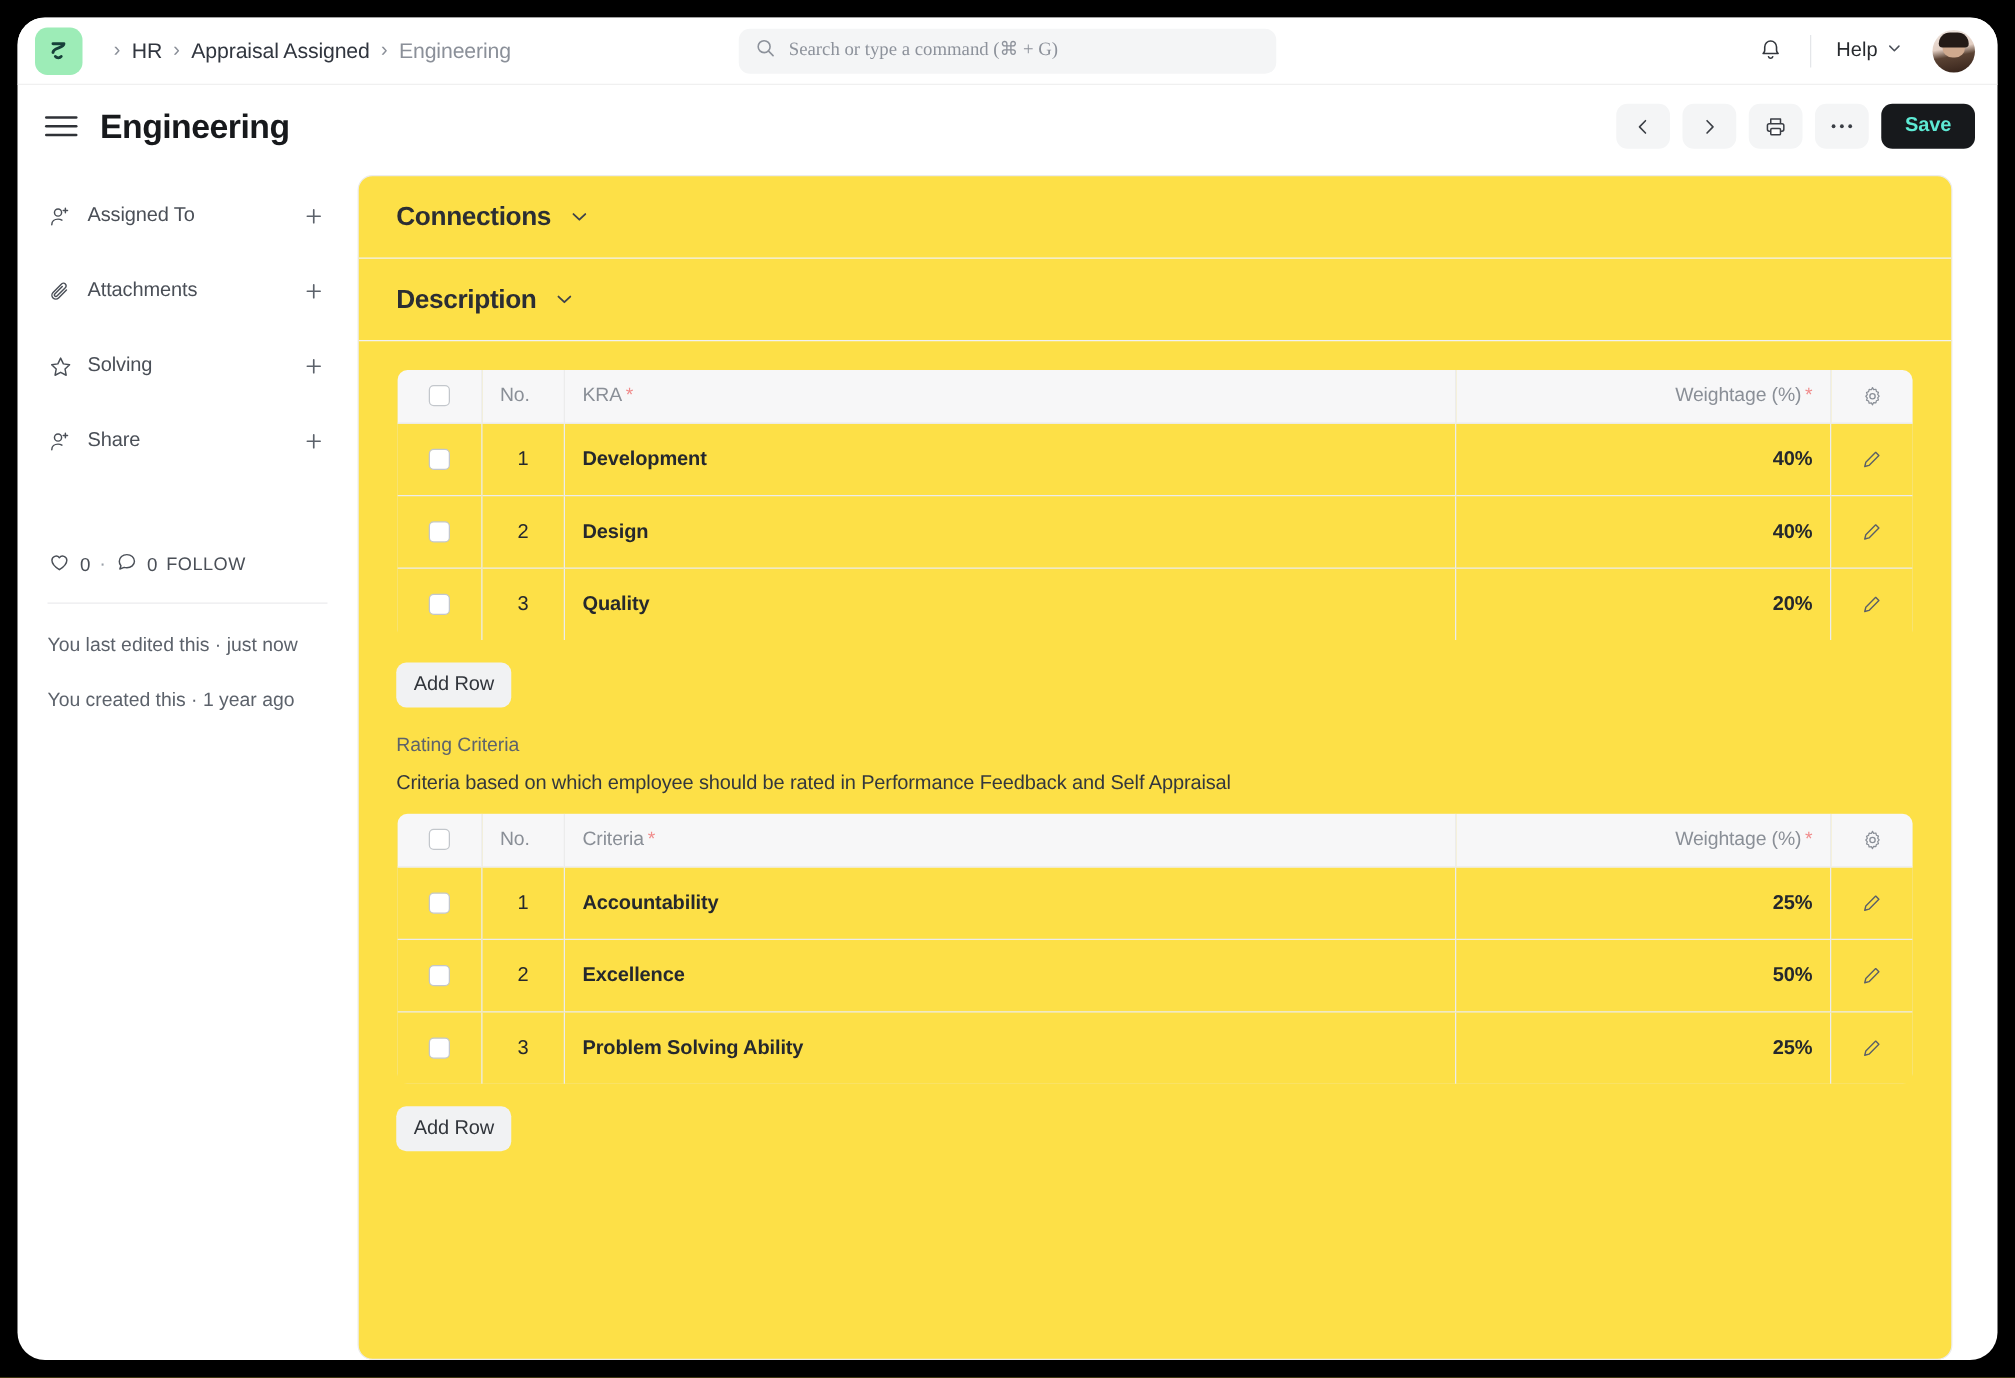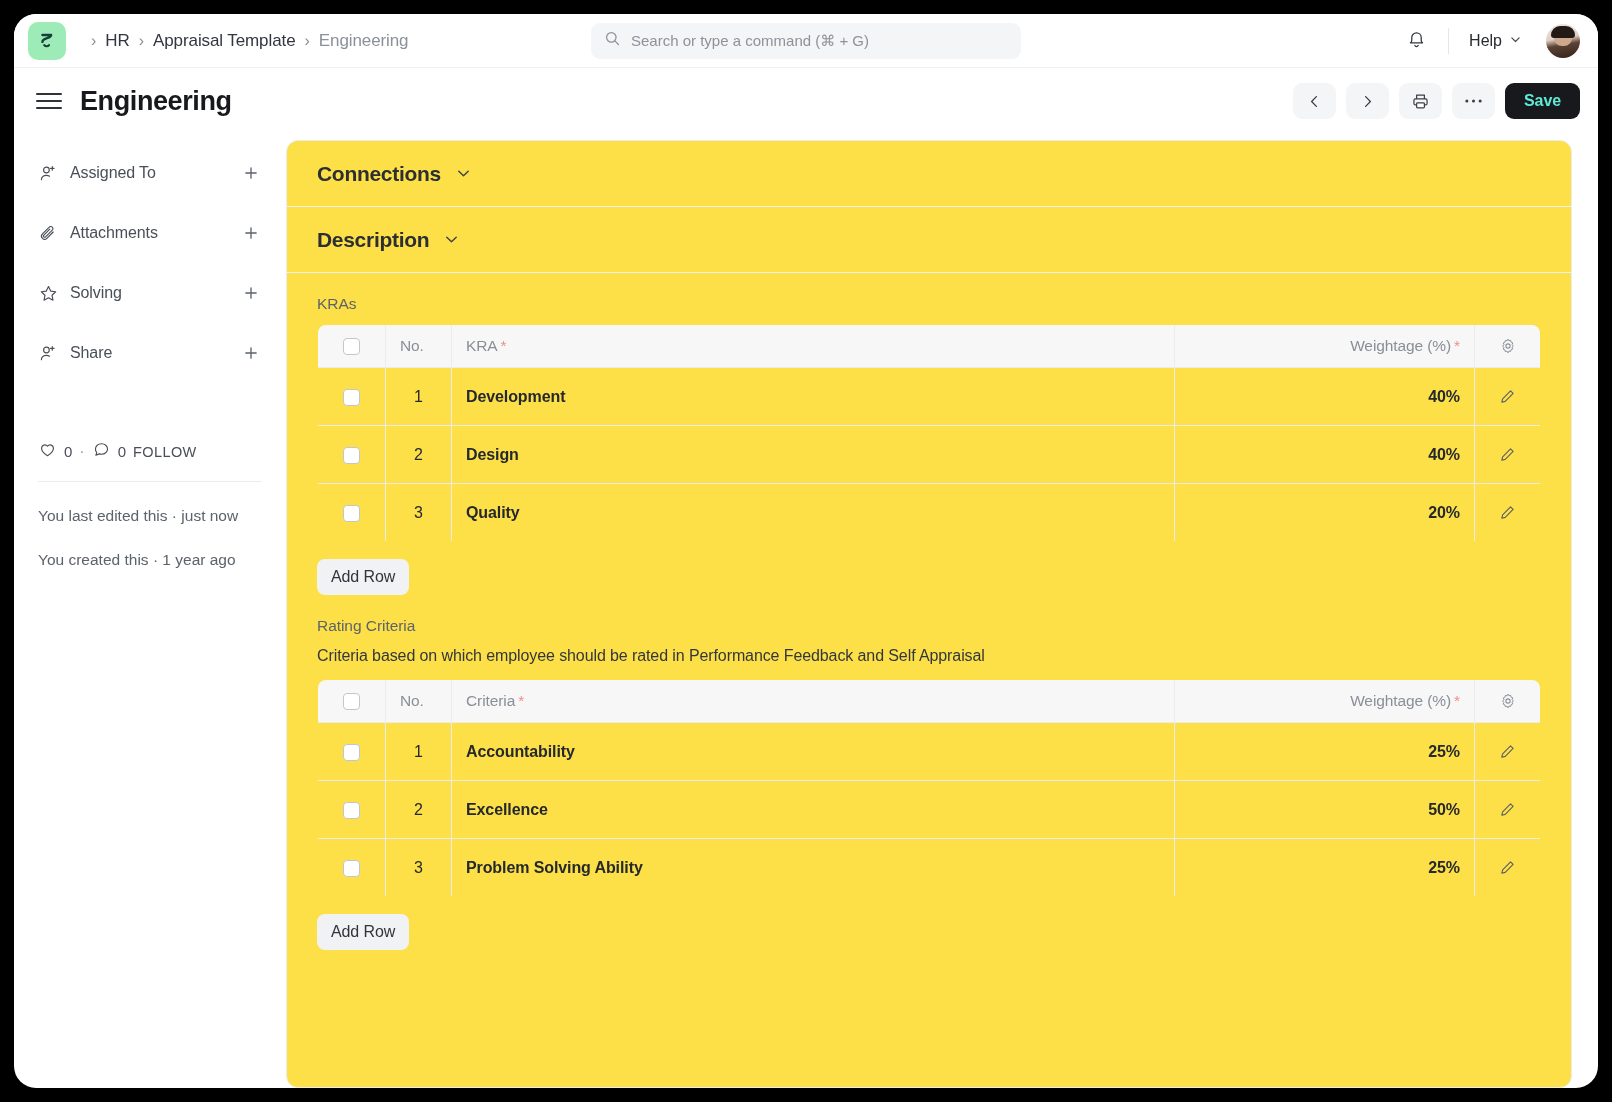--- a/index.html
+++ b/index.html
@@ -46,21 +46,21 @@
     position: absolute;
     left: 50%; transform: translateX(-50%);
     width: 430px; height: 36px;
     background: #f4f5f6;
     border-radius: 9px;
     display: flex; align-items: center;
     padding: 0 13px;
   }
   .search-input {
     border: 0; background: transparent; outline: none;
-    font-family: Liberation Sans, sans-serif;
+    font-family: Liberation Serif, serif;
     font-size: 15px; color: #31363f;
     margin-left: 10px; width: 100%;
   }
   .search-input::placeholder { color: #8d929b; }
 
   .nav-right {
     margin-left: auto;
     display: flex; align-items: center; gap: 0px;
   }
   .bell-btn {
@@ -114,21 +114,21 @@
   }
   .save-btn {
     background: #17191c; color: #5eead4;
     font-size: 16px; font-weight: 600;
     padding: 9px 19px; border-radius: 9px;
     border: 0; font-family: "Liberation Sans", sans-serif;
     letter-spacing: -0.1px;
   }
 
   
-  .body-area { display: flex; padding: 0 6px 0 0; height: calc(1074px - 54px - 66px); }
+  .body-area { display: flex; padding: 0 16px 0 0; height: calc(1074px - 54px - 66px); }
 
   .sidebar {
     width: 272px; flex: 0 0 272px;
     padding: 22px 24px 0 24px;
   }
   .side-item {
     display: flex; align-items: center;
     height: 34px; margin-bottom: 26px;
   }
   .side-icon { width: 21px; height: 21px; display: flex; align-items: center; justify-content: center; flex: 0 0 auto; }
@@ -244,21 +244,21 @@
       <svg width="22" height="22" viewBox="0 0 24 24" fill="none">
         <path d="M7 5.5h9.5M16.5 5.5c0 4-9.5 3-9.5 7.5" stroke="#17403a" stroke-width="2.6" stroke-linecap="round"></path>
         <path d="M9 16.5c1.2 1.6 4 1.6 5.2 0" stroke="#17403a" stroke-width="2.4" stroke-linecap="round"></path>
       </svg>
     </div>
 
     <div class="breadcrumb">
       <span class="bc-sep">›</span>
       <span class="bc-item">HR</span>
       <span class="bc-sep">›</span>
-      <span class="bc-item">Appraisal Template</span>
+      <span class="bc-item">Appraisal Assigned</span>
       <span class="bc-sep">›</span>
       <span class="bc-item current">Engineering</span>
     </div>
 
     <div class="search-wrap">
       <span>
         <svg width="17" height="17" viewBox="0 0 20 20" fill="none">
           <circle cx="8.6" cy="8.6" r="5.6" stroke="#8d929b" stroke-width="1.5"></circle>
           <path d="M12.8 12.8L17 17" stroke="#8d929b" stroke-width="1.5" stroke-linecap="round"></path>
         </svg>
@@ -424,21 +424,20 @@
         <div class="collapse-row">
           <span class="collapse-title">Description</span>
           <span class="chev">
             <svg width="17" height="17" viewBox="0 0 18 18" fill="none">
               <path d="M4 6.6L9 11.4 14 6.6" stroke="#3f434a" stroke-width="1.55" stroke-linecap="round" stroke-linejoin="round"></path>
             </svg>
           </span>
         </div>
 
         <div class="section">
-          <div class="field-label">KRAs</div>
 
           <table class="grid">
             <thead>
               <tr>
                 <th class="col-check th-center">
                   <span class="cbox"></span>
                 </th>
                 <th class="col-no">No.</th>
                 <th>
                   <span>KRA</span><span class="req">*</span>

